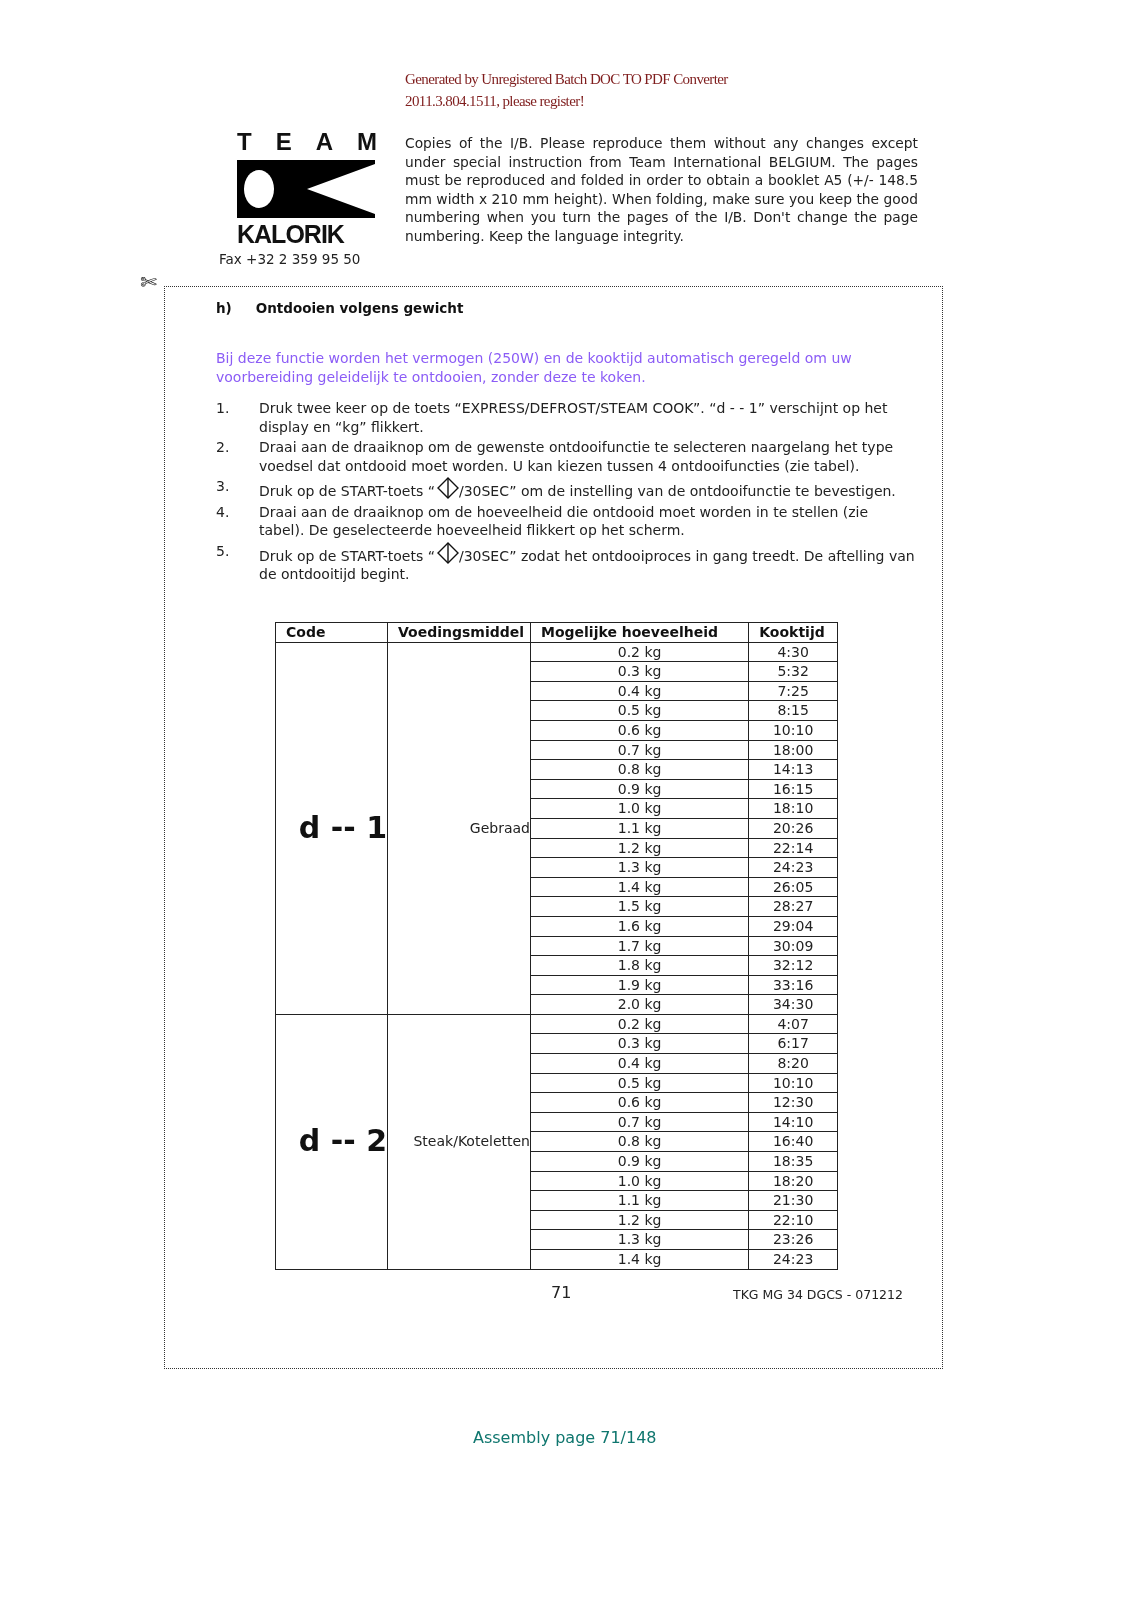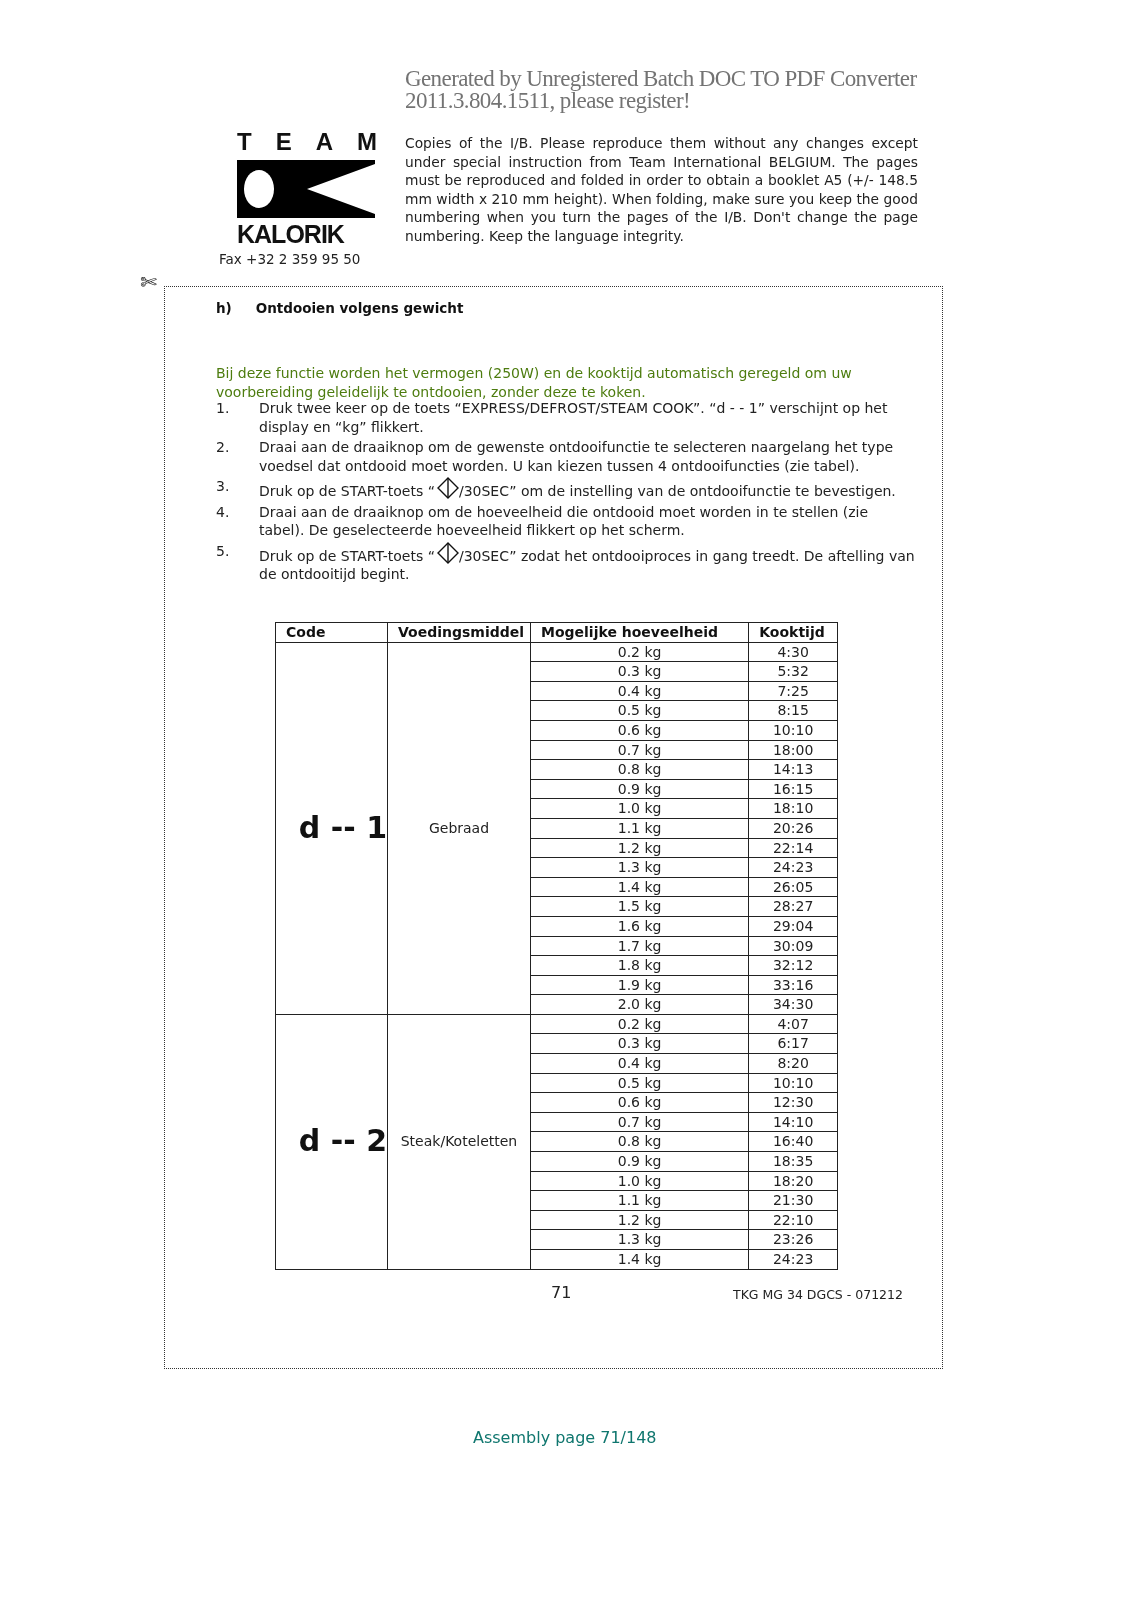--- a/index.html
+++ b/index.html
@@ -1,39 +1,39 @@
 <!DOCTYPE html>
 <html><head>
 <meta charset="utf-8">
 <style>
   html, body { margin:0; padding:0; background:#ffffff; }
   body { width:1132px; height:1601px; position:relative; font-family:"DejaVu Sans", sans-serif; color:#111; overflow:hidden; }
-  .watermark { position:absolute; left:405px; top:68px; font-family:"Liberation Serif", serif; font-size:23px; line-height:22px; letter-spacing:-0.6px; color:#737373; }
+  .watermark { position:absolute; left:405px; top:68px; font-family:"Liberation Serif", serif; font-size:15px; line-height:22px; letter-spacing:-0.6px; color:#7f1d1d; }
   .logo { position:absolute; left:237px; top:130px; width:140px; }
   .logo .team { display:flex; justify-content:space-between; font-family:"Liberation Sans", sans-serif; font-weight:bold; font-size:24px; line-height:24px; letter-spacing:0; }
   .logo svg { display:block; margin-top:6px; }
   .logo .kalorik { font-family:"Liberation Sans", sans-serif; font-weight:bold; font-size:25px; letter-spacing:-1px; line-height:28px; margin-top:2px; }
   .fax { position:absolute; left:219px; top:251px; font-size:13.5px; color:#222; }
   .notice { position:absolute; left:405px; top:134px; width:513px; font-size:13.8px; line-height:18.5px; text-align:justify; color:#222; }
   .scissors { position:absolute; left:140px; top:272px; font-size:20px; line-height:20px; color:#111; }
   .frame { position:absolute; left:164px; top:286px; width:779px; height:1083px; border:1.5px dotted #333; box-sizing:border-box; }
   .heading { position:absolute; left:216px; top:300px; font-size:13.5px; font-weight:bold; }
   .heading .lbl { display:inline-block; width:35px; }
-  .intro { position:absolute; left:216px; top:364px; width:690px; font-size:14px; line-height:18.5px; color:#4d7c0f; }
+  .intro { position:absolute; left:216px; top:349px; width:690px; font-size:14px; line-height:18.5px; color:#8b5cf6; }
   .steps { position:absolute; left:216px; top:399px; width:700px; margin:0; padding:0; list-style:none; font-size:14px; line-height:18.5px; color:#222; }
   .steps li { display:flex; margin-bottom:2px; }
   .steps li .num { width:35px; flex:none; }
   .steps li .txt { flex:1;margin-left:8px; }
   .start-icon { display:inline-block; vertical-align:-3px; width:22px; height:22px; margin:0 0 0 2px; }
   table.defrost { position:absolute; left:275px; top:622px; width:563px; border-collapse:collapse; font-size:14px; color:#222; }
   table.defrost th, table.defrost td { border:1.3px solid #222; padding:0; height:18.6px; line-height:18.6px; }
   table.defrost th { text-align:left; font-weight:bold; padding-left:10px; color:#111; }
   table.defrost td.qty, table.defrost td.time { text-align:center; }
   table.defrost td.code { text-align:right; font-size:30px; font-weight:bold; color:#111; width:111px; }
-  table.defrost td.food { text-align:center; width:142px; }
+  table.defrost td.food { text-align:right; width:142px; }
   .page-num { position:absolute; left:551px; top:1283px; font-size:16px; color:#222; }
   .doc-ref { position:absolute; left:733px; top:1287px; font-size:12.5px; color:#222; }
   .assembly { position:absolute; left:473px; top:1428px; font-size:16px; color:#0f766e; }
 </style>
 </head>
 <body>
 
 <div class="watermark">
   <div>Generated by Unregistered Batch DOC TO PDF Converter</div>
   <div>2011.3.804.1511, please register!</div>

